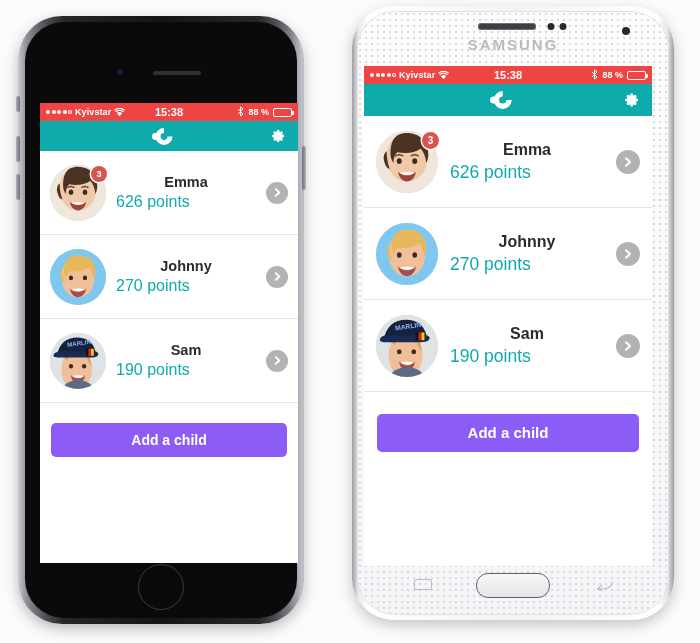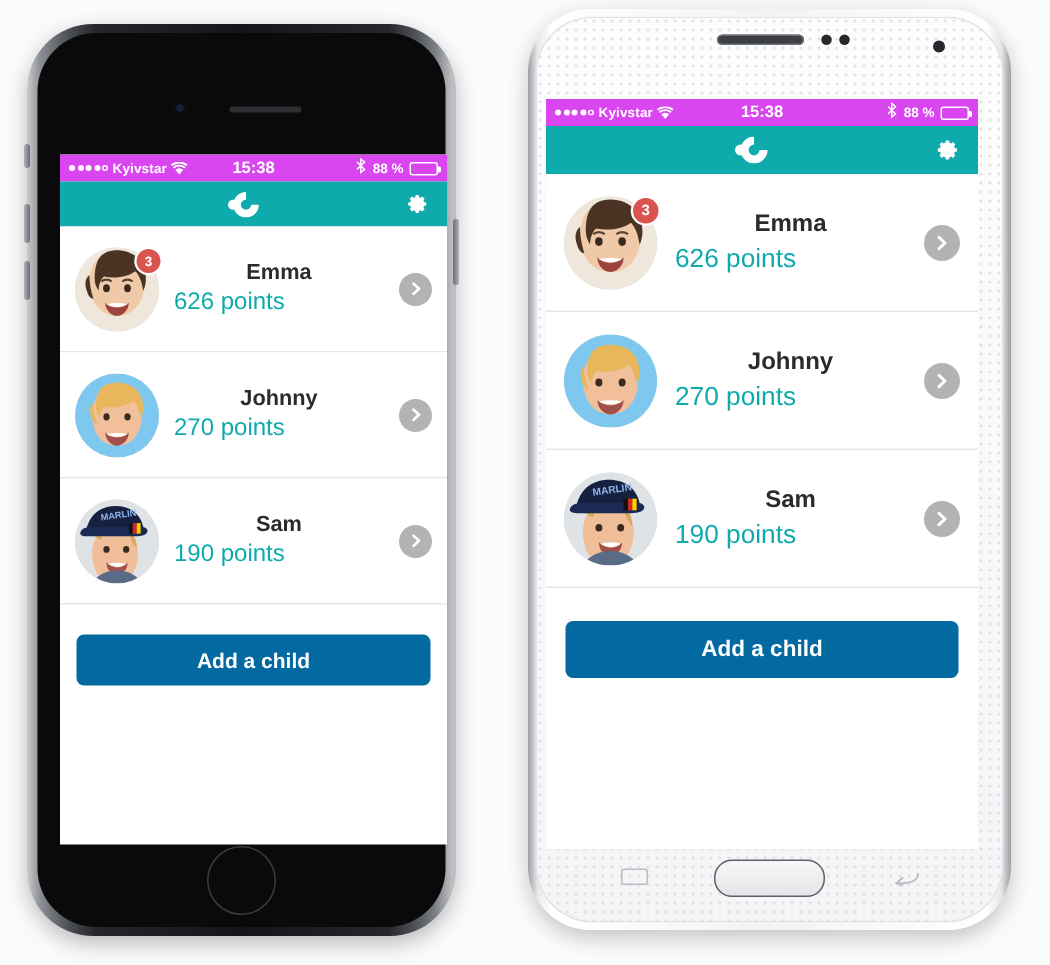--- a/index.html
+++ b/index.html
@@ -185,21 +185,21 @@
     width: 20px; height: 11px;
     color: #b9bcc1;
     font-size: 13px;
     line-height: 11px;
   }
   .samsung-soft-right svg { display:block; }
 
   
   .statusbar {
     height: 18px;
-    background: #d946ef;
+    background: #ef4444;
     color: #ffffff;
     display: flex;
     align-items: center;
     padding: 0 6px;
     font-size: 9.5px;
     font-weight: bold;
     font-family: "Liberation Sans", sans-serif;
     position: relative;
   }
   .sb-left { display: flex; align-items: center; gap: 3px; }
@@ -282,21 +282,21 @@
     flex: 0 0 auto;
     border-radius: 50%;
     background: #b3b3b3;
     display: flex;
     align-items: center;
     justify-content: center;
   }
   .chevron svg { display: block; }
 
   .addbtn {
-    background: #0369a1;
+    background: #8b5cf6;
     color: #fff;
     text-align: center;
     font-weight: bold;
     border-radius: 5px;
   }
 
   
   .s-ios .appbar { height: 30px; }
   .s-ios .row { height: 83px; padding: 0 10px; gap: 10px; }
   .s-ios .avatar { width: 56px; height: 56px; }
@@ -473,20 +473,21 @@
 
     <div class="iphone-home"></div>
   </div>
 
   <div class="samsung">
     <div class="samsung-inner"></div>
     <div class="samsung-earpiece"></div>
     <div class="samsung-sensor-1"></div>
     <div class="samsung-sensor-2"></div>
     <div class="samsung-camera"></div>
+    <div class="samsung-brand">SAMSUNG</div>
 
     <div class="samsung-screen s-and">
 
       <div class="statusbar">
         <div class="sb-left">
           <span class="sb-dots">
             <span class="sb-dot"></span>
               <span class="sb-dot"></span>
               <span class="sb-dot"></span>
               <span class="sb-dot"></span>

